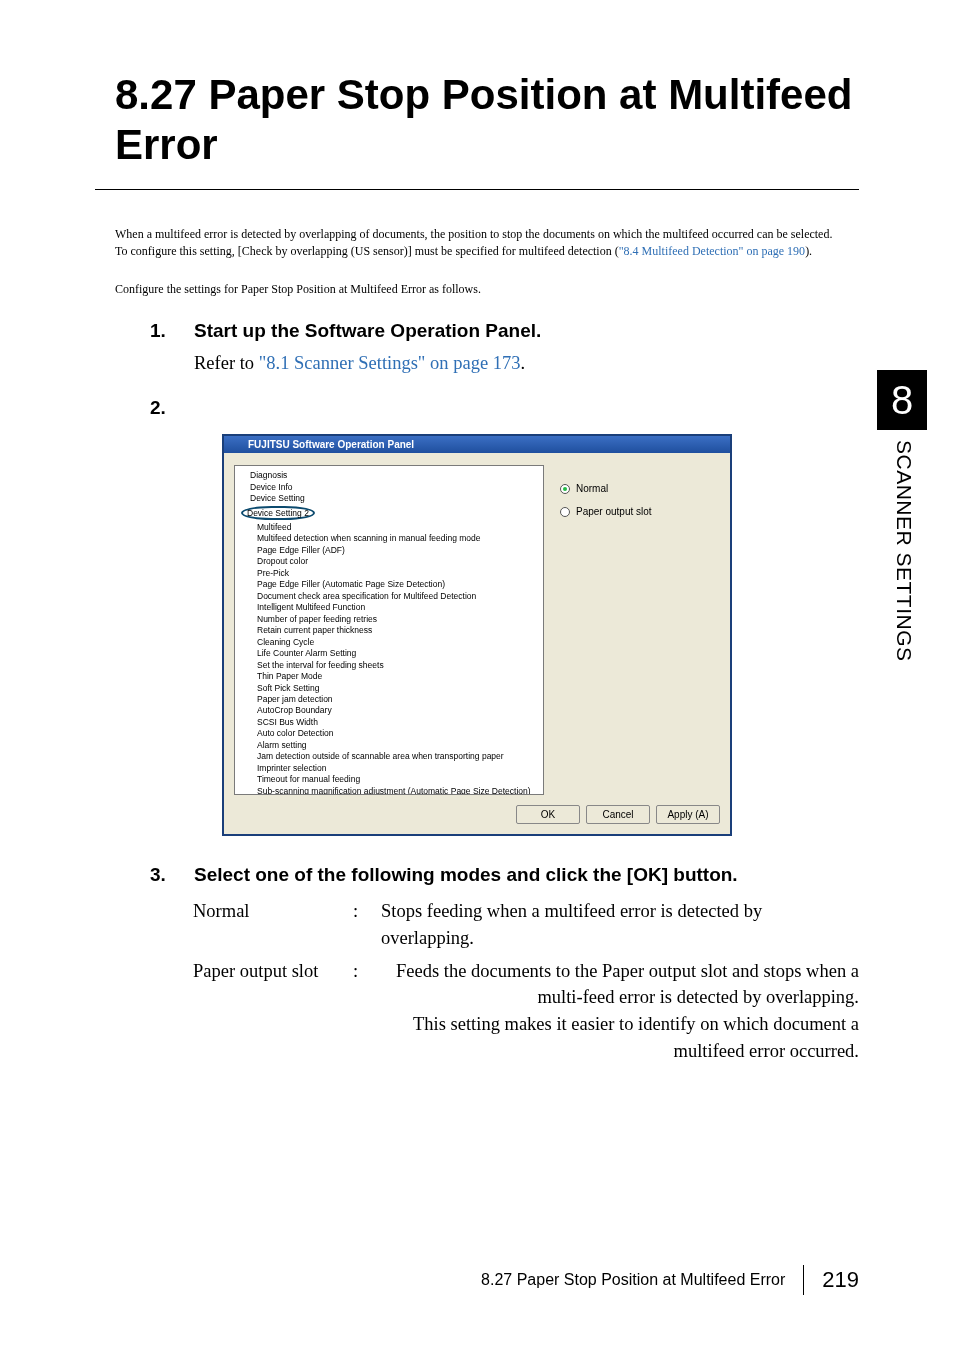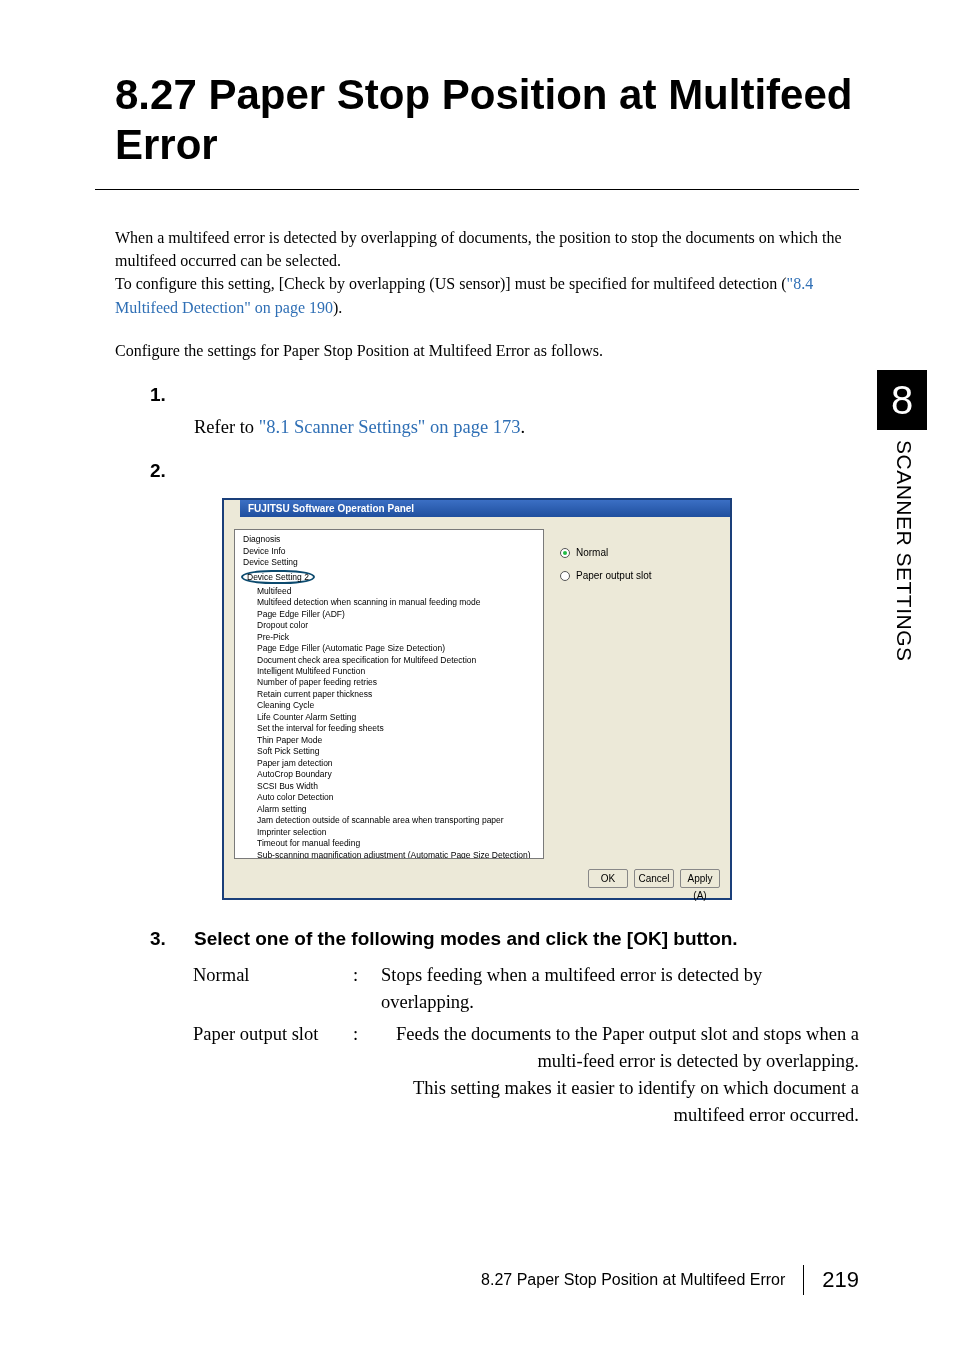--- a/index.html
+++ b/index.html
@@ -2,48 +2,48 @@
 <html><head>
 <meta charset="utf-8">
 <style>
   * { box-sizing: border-box; margin: 0; padding: 0; }
   html, body { width: 954px; height: 1350px; background: #fff; font-family: "Times New Roman", Times, serif; color: #000; }
   .page { position: relative; width: 954px; height: 1350px; padding: 70px 95px 60px 95px; border-radius: 18px; }
 
   .title { font-family: Arial, Helvetica, sans-serif; font-weight: bold; font-size: 42px; line-height: 1.18; margin-bottom: 20px; margin-left: 20px; }
   .hr { border: none; border-top: 1px solid #000; margin-bottom: 36px; }
 
-  .body-text { font-size: 16px; line-height: 1.45; margin-left: 20px; margin-bottom: 20px; }
+  .body-text { font-size: 12px; line-height: 1.45; margin-left: 20px; margin-bottom: 20px; }
   .body-text .link { color: #2f6fb5; }
 
   .step { margin-left: 55px; margin-bottom: 8px; }
   .step-head { display: flex; align-items: flex-start; gap: 22px; font-family: Arial, Helvetica, sans-serif; font-weight: bold; font-size: 19px; line-height: 1.35; }
   .step-num { min-width: 22px; }
   .step-title { max-width: 600px; }
   .step-body { margin-left: 44px; font-size: 18.5px; line-height: 1.45; margin-top: 6px; }
   .step-body .link { color: #2f6fb5; }
 
   .chapter-tab { position: absolute; right: 27px; top: 370px; width: 50px; height: 60px; background: #000; display: flex; align-items: center; justify-content: center; }
   .chapter-tab span { color: #fff; font-family: Arial, Helvetica, sans-serif; font-size: 40px; font-weight: 400; }
   .side-label { position: absolute; right: 38px; top: 440px; writing-mode: vertical-rl; font-family: Arial, Helvetica, sans-serif; font-size: 21px; letter-spacing: 0.5px; }
 
   
   .dialog { width: 510px; margin: 14px auto 26px auto; border: 2px solid #1a3f7a; font-family: Tahoma, Arial, sans-serif; font-size: 9px; color: #000; background: #ece9d8; }
-  .dialog-title { background: linear-gradient(#3b6fc4, #1f4f9e); color: #fff; padding: 3px 8px; font-size: 10px; font-weight: bold; margin-left: 16px; }
+  .dialog-title { background: linear-gradient(#3b6fc4, #1f4f9e); color: #fff; padding: 3px 24px; font-size: 10px; font-weight: bold; }
   .dialog-body { display: flex; padding: 12px 10px 4px 10px; gap: 10px; }
   .tree { width: 310px; height: 330px; background: #fff; border: 1px solid #7a7a7a; padding: 4px 6px; overflow: hidden; line-height: 1.35; font-size: 8.5px; }
-  .tree .lvl0 { padding-left: 2px; }
+  .tree .lvl0 { padding-left: 2px; margin-left: 7px; }
   .tree .lvl1 { padding-left: 16px; }
   .circle-blue { display: inline-block; border: 2px solid #0c4a6e; border-radius: 50%/60%; padding: 0 4px; line-height: 1.2; }
   .radio-pane { flex: 1; padding: 18px 6px; font-size: 10px; }
   .radio-row { display: flex; align-items: center; gap: 6px; margin-bottom: 12px; }
   .rdot { width: 10px; height: 10px; border: 1px solid #555; border-radius: 50%; display: inline-flex; align-items: center; justify-content: center; background: #fff; }
   .rdot .inner { width: 4px; height: 4px; background: #2b4; border-radius: 50%; }
   .dialog-buttons { display: flex; justify-content: flex-end; gap: 6px; padding: 6px 10px 10px; }
-  .dbtn { width: 40px; height: 19px; font-size: 10px; background: #ece9d8; border: 1px solid #888; border-radius: 2px; text-align: center; line-height: 17px; }
+  .dbtn { width: 64px; height: 19px; font-size: 10px; background: #ece9d8; border: 1px solid #888; border-radius: 2px; text-align: center; line-height: 17px; }
 
   
   .modes { margin-left: 98px; font-size: 18.5px; line-height: 1.45; }
   .modes-row { display: flex; margin-bottom: 6px; }
   .modes-label { width: 160px; }
   .modes-colon { width: 28px; }
   .modes-desc { flex: 1; max-width: 500px; }
 
   .footer { position: absolute; bottom: 55px; right: 95px; font-family: Arial, Helvetica, sans-serif; font-size: 16px; display: flex; align-items: center; gap: 14px; }
   .footer .sep { width: 1px; height: 30px; background: #000; display: inline-block; margin: 0 4px; }
@@ -59,20 +59,21 @@
   <p class="body-text">
     <span>When a multifeed error is detected by overlapping of documents, the position to stop the documents on which the multifeed occurred can be selected.</span><br>
     <span>To configure this setting, [Check by overlapping (US sensor)] must be specified for multifeed detection (</span><span class="link">"8.4 Multifeed Detection" on page 190</span><span>).</span>
   </p>
 
   <p class="body-text">Configure the settings for Paper Stop Position at Multifeed Error as follows.</p>
 
   <div class="step">
     <div class="step-head">
       <span class="step-num">1.</span>
+      <span class="step-title">Start up the Software Operation Panel.</span>
     </div>
     <div class="step-body">
       <span>Refer to </span><span class="link">"8.1 Scanner Settings" on page 173</span><span>.</span>
     </div>
   </div>
 
   <div class="step" style="margin-top:18px;">
     <div class="step-head">
       <span class="step-num">2.</span>
     </div>

